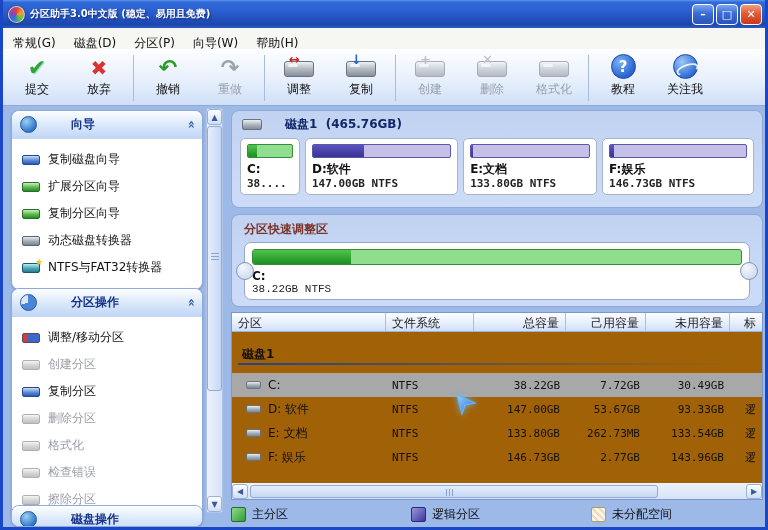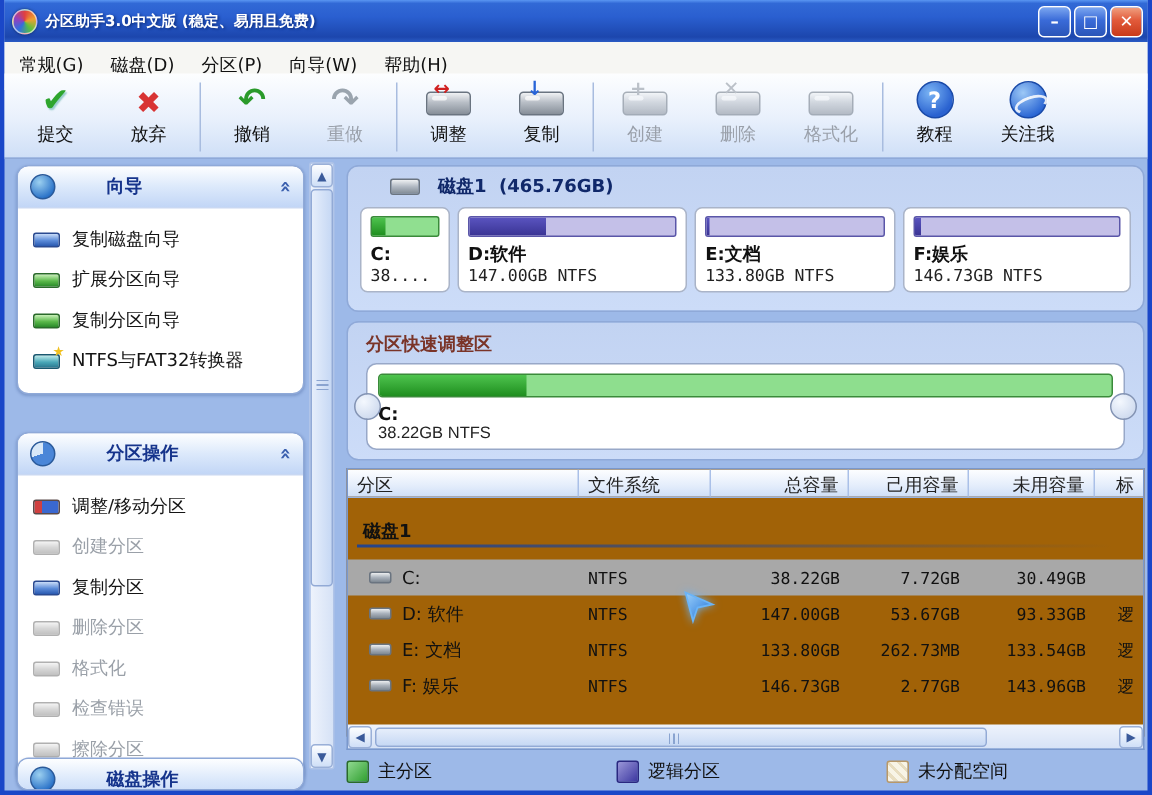--- a/index.html
+++ b/index.html
@@ -79,44 +79,44 @@
   .v-arrow { position:absolute; left:0; width:15px; height:16px; display:flex; align-items:center; justify-content:center;
     font-size:8px; color:#3a5a9a; background:linear-gradient(180deg,#fdfeff,#cfdff7); border:1px solid #9ab0d8; border-radius:3px; }
   .v-thumb { position:absolute; left:0; top:17px; width:15px; height:265px;
     background:linear-gradient(90deg,#e6eefb,#c6d8f4); border:1px solid #92aad6; border-radius:3px; }
   .v-thumb::after { content:""; position:absolute; left:3px; top:48%; width:8px; height:7px;
     background:repeating-linear-gradient(180deg,#8aa4d0 0 1px,transparent 1px 3px); }
 
   
   .main-panel { position:absolute; left:228px; width:532px; border-radius:8px;
     background:linear-gradient(180deg,#c2d3f2,#ccdcf8); border:1px solid #8fa9d8; }
-  .dp-head { display:flex; align-items:center; gap:12px; padding:5px 28px 3px; }
+  .dp-head { display:flex; align-items:center; gap:23px; padding:5px 10px 3px; }
   .dp-title { font-weight:bold; font-size:12px; color:#10286a; }
   .disk-glyph { width:20px; height:11px; border-radius:2px; border:1px solid #6a7480;
     background:linear-gradient(180deg,#eef0f2,#b0b8c2 50%,#828c96); }
   .blocks { display:flex; gap:5px; padding:2px 8px 8px; }
   .pblock { background:#fff; border:1px solid #aab4c8; border-radius:5px; padding:5px 6px 4px; overflow:hidden; }
   .pbar { height:14px; border-radius:2px; position:relative; margin-bottom:4px; overflow:hidden; }
   .pbar.green { background:#90df90; border:1px solid #3a8a3a; }
   .pbar.purple { background:#c4c0e8; border:1px solid #5a56a8; }
   .pbar .fill { position:absolute; left:0; top:0; bottom:0; }
   .pbar.green .fill { background:linear-gradient(180deg,#4ec44e,#1f8e1f); }
   .pbar.purple .fill { background:linear-gradient(180deg,#5a54c0,#3a3494); }
   .pname { font-size:12px; font-weight:bold; color:#111; line-height:15px; white-space:nowrap; }
-  .pinfo { font-size:11px; font-family:"DejaVu Sans Mono","Liberation Mono",monospace; color:#222; white-space:nowrap; }
+  .pinfo { font-size:11px; font-family:"DejaVu Sans Mono","Liberation Mono",monospace; color:#222; white-space:nowrap;font-weight:bold; }
 
   .qa-title { font-weight:bold; font-size:12px; color:#7a3428; padding:6px 12px 4px; }
   .qa-box { position:relative; margin:0 12px; height:58px; background:#fff; border:1px solid #98a8c8; border-radius:7px; padding:6px 7px; }
   .qa-bar { height:16px; border-radius:3px; background:#8ede8e; border:1px solid #3a8a3a; position:relative; overflow:hidden; }
   .qa-bar .fill { position:absolute; left:0; top:0; bottom:0; background:linear-gradient(180deg,#4ec44e,#1f8e1f); }
   .qa-handle { position:absolute; top:50%; margin-top:-9px; width:18px; height:18px; border-radius:50%;
     background:radial-gradient(circle at 35% 30%,#f4f8fe,#c4d2ea); border:1px solid #8494b4; }
   .qa-handle.left { left:-9px; } .qa-handle.right { right:-9px; }
   .qa-name { font-size:12px; font-weight:bold; color:#111; margin-top:4px; }
-  .qa-info { font-size:11px; font-family:Liberation Sans, sans-serif; color:#222; }
+  .qa-info { font-size:11px; font-family:Liberation Mono, monospace; color:#222; }
 
   
   .table-panel { position:absolute; left:228px; top:312px; width:532px; height:179px; background:#a16207; border:1px solid #7a98cc; overflow:hidden; }
   .t-head { display:flex; height:19px; background:linear-gradient(180deg,#fdfeff,#e4edfb 60%,#cfdff7); border-bottom:1px solid #9ab4e0; }
   .t-hc { font-size:12px; color:#222; padding:2px 6px; border-right:1px solid #aac0e8; white-space:nowrap; overflow:hidden; }
   .t-group { font-size:12px; font-weight:bold; color:#111; padding:14px 0 2px 10px; width:380px;
     border-bottom:0; position:relative; }
   .t-group::after { content:""; position:absolute; left:6px; right:-130px; bottom:0; height:2px;
     background:linear-gradient(90deg,#24448c,rgba(36,68,140,0)); }
   .t-row { display:flex; height:24px; align-items:center; }
@@ -246,20 +246,24 @@
       </div>
       <div class="sp-item">
         <span class="item-disk c-green"></span>
         <span>扩展分区向导</span>
       </div>
       <div class="sp-item">
         <span class="item-disk c-green"></span>
         <span>复制分区向导</span>
       </div>
       <div class="sp-item">
+        <span class="item-disk"></span>
+        <span>动态磁盘转换器</span>
+      </div>
+      <div class="sp-item">
         <span class="item-disk c-teal c-star"></span>
         <span>NTFS与FAT32转换器</span>
       </div>
     </div>
   </div>
 
   <div class="sidebar-panel" style="top:288px;">
     <div class="sp-head">
       <span class="sp-icon-pie"></span>
       <span class="sp-title">分区操作</span>

